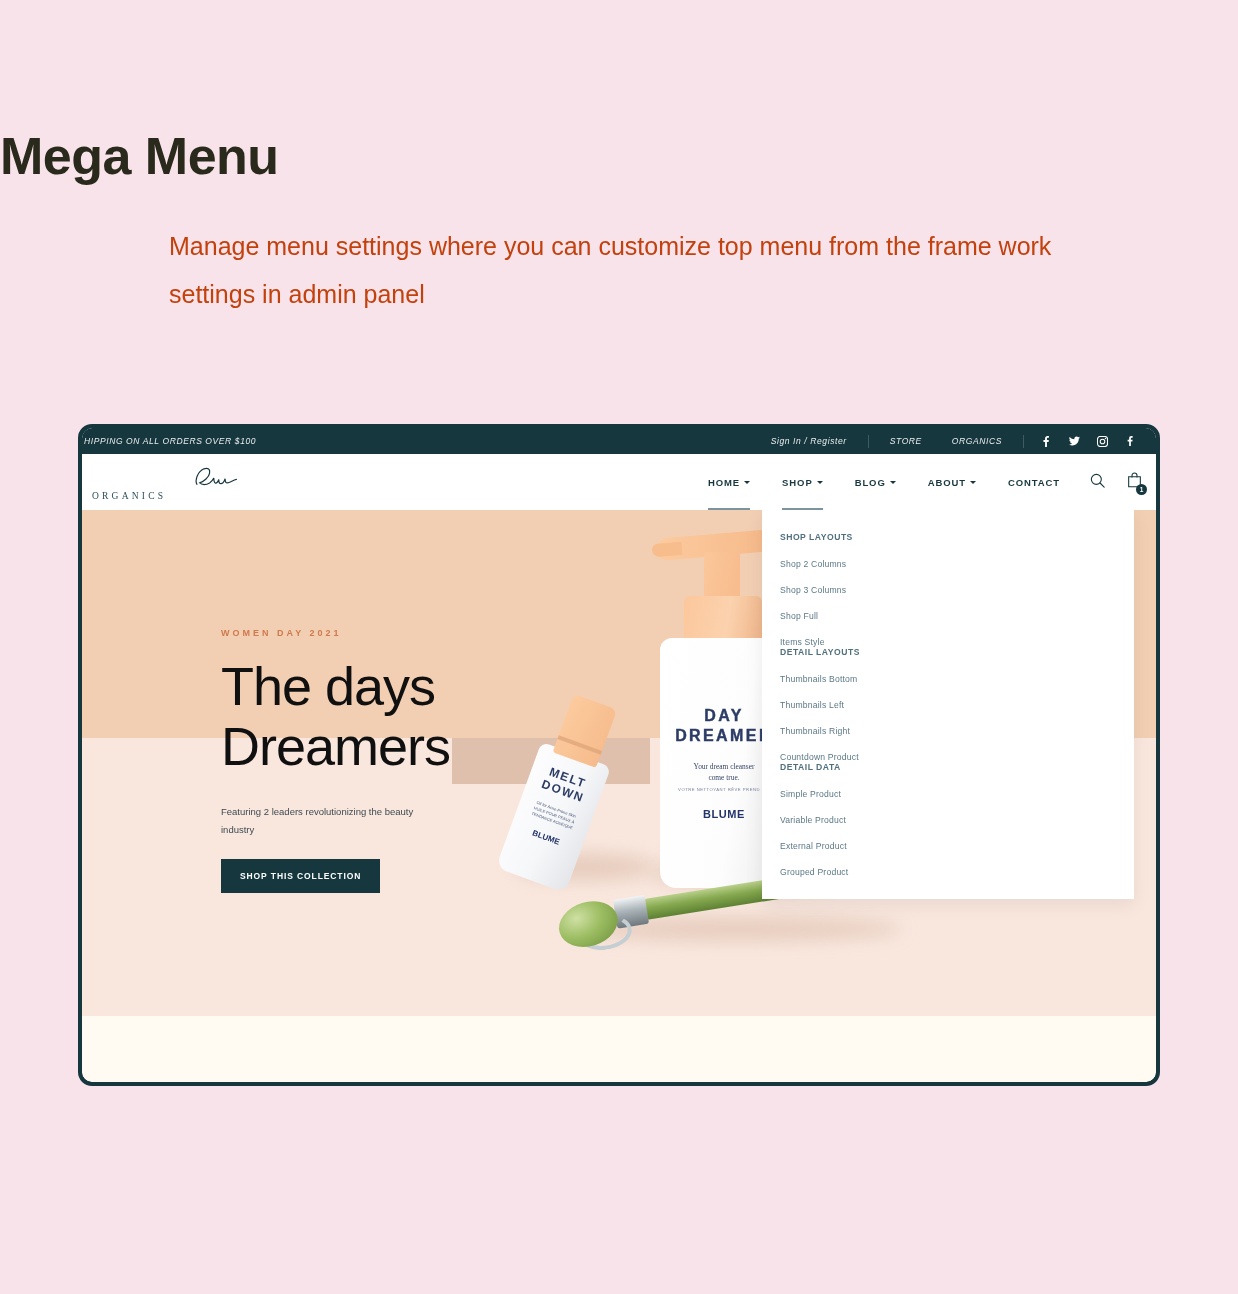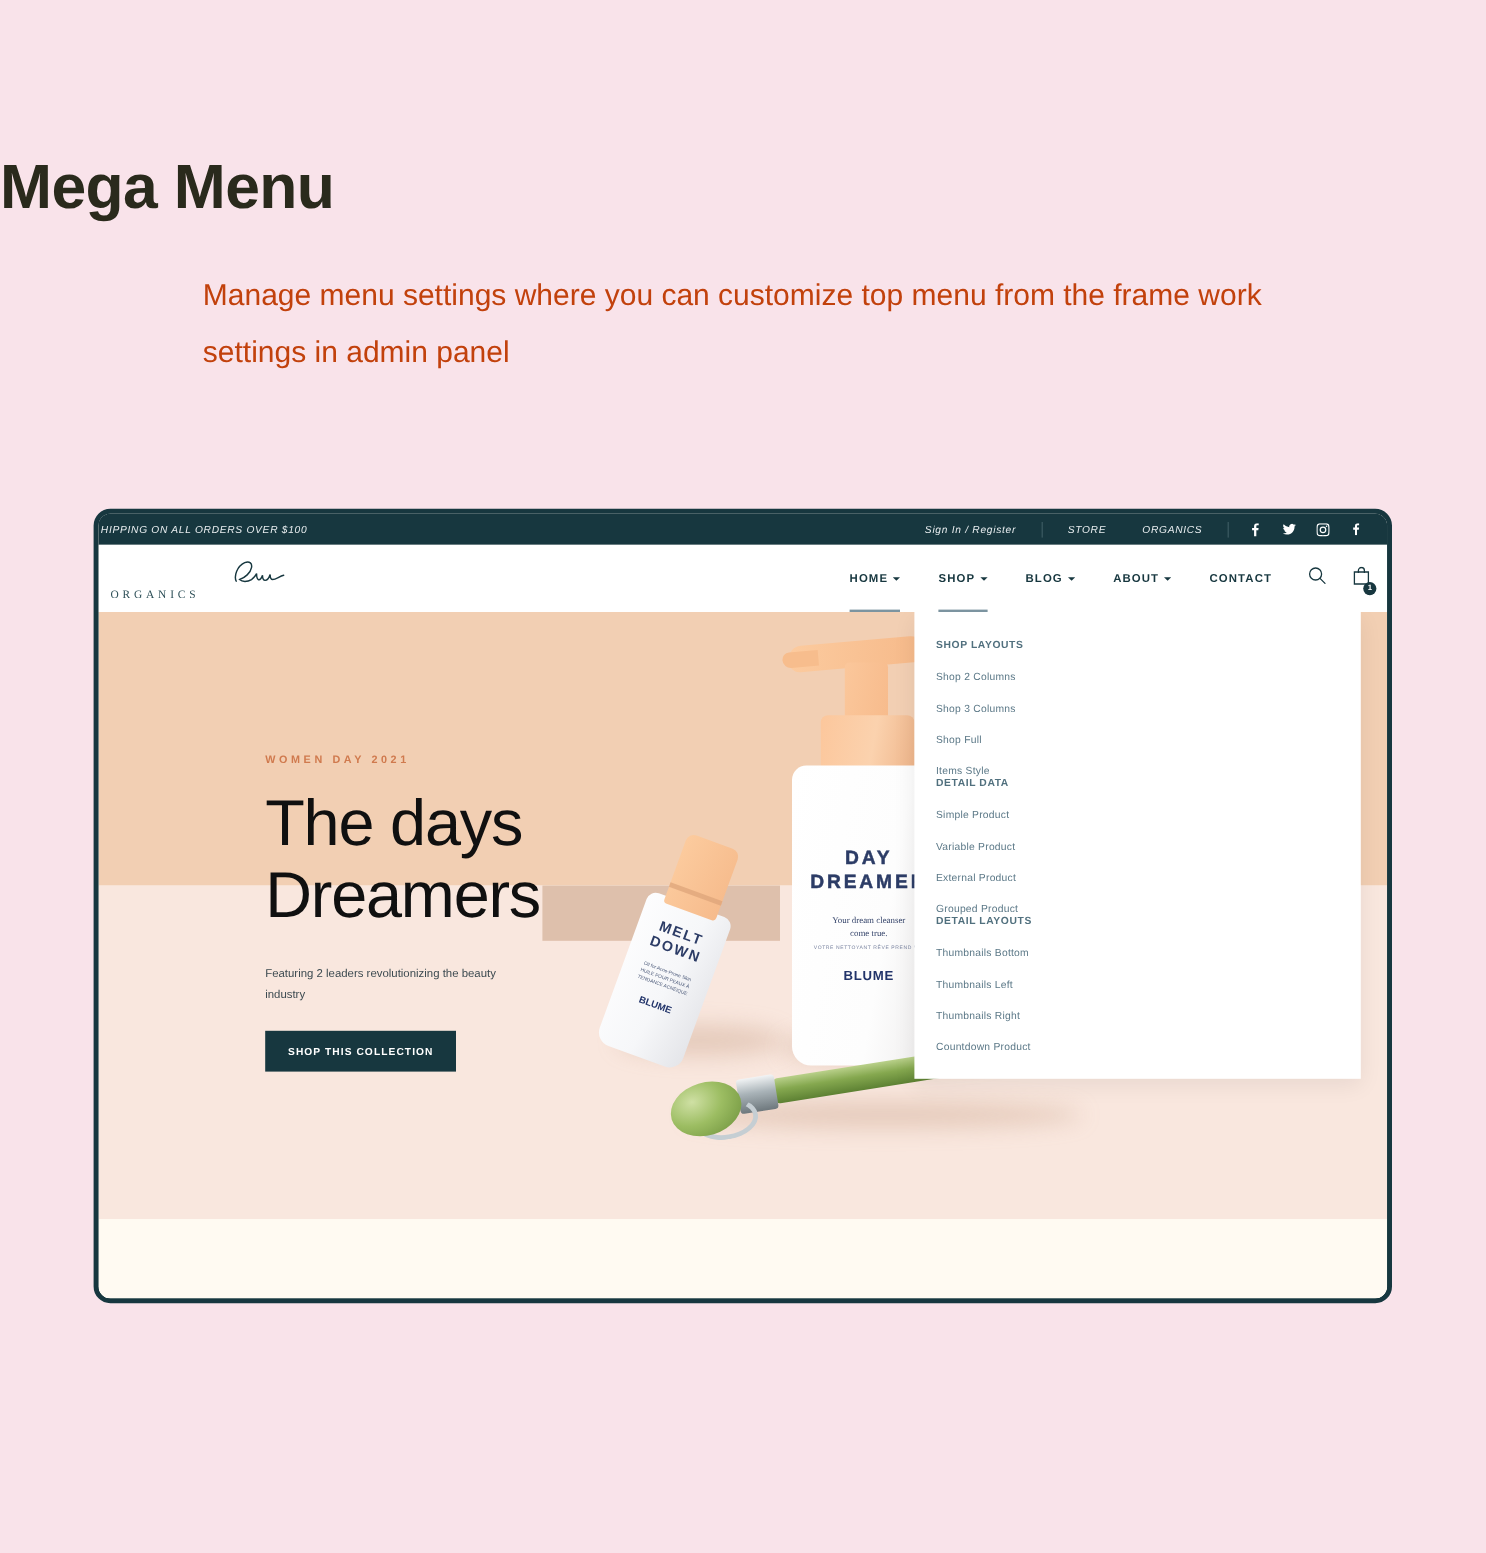--- a/index.html
+++ b/index.html
@@ -662,29 +662,29 @@
 
     <div class="megamenu">
       <div class="mm-col">
         <div class="mm-head">SHOP LAYOUTS</div>
         <div class="mm-link">Shop 2 Columns</div>
         <div class="mm-link">Shop 3 Columns</div>
         <div class="mm-link">Shop Full</div>
         <div class="mm-link">Items Style</div>
       </div>
       <div class="mm-col">
+        <div class="mm-head">DETAIL LAYOUTS</div>
+        <div class="mm-link">Thumbnails Bottom</div>
+        <div class="mm-link">Thumbnails Left</div>
+        <div class="mm-link">Thumbnails Right</div>
+        <div class="mm-link">Countdown Product</div>
+      </div>
+      <div class="mm-col">
         <div class="mm-head">DETAIL DATA</div>
         <div class="mm-link">Simple Product</div>
         <div class="mm-link">Variable Product</div>
         <div class="mm-link">External Product</div>
         <div class="mm-link">Grouped Product</div>
       </div>
-      <div class="mm-col">
-        <div class="mm-head">DETAIL LAYOUTS</div>
-        <div class="mm-link">Thumbnails Bottom</div>
-        <div class="mm-link">Thumbnails Left</div>
-        <div class="mm-link">Thumbnails Right</div>
-        <div class="mm-link">Countdown Product</div>
-      </div>
     </div>
 
   </div>
 </div>
 
 </body></html>

